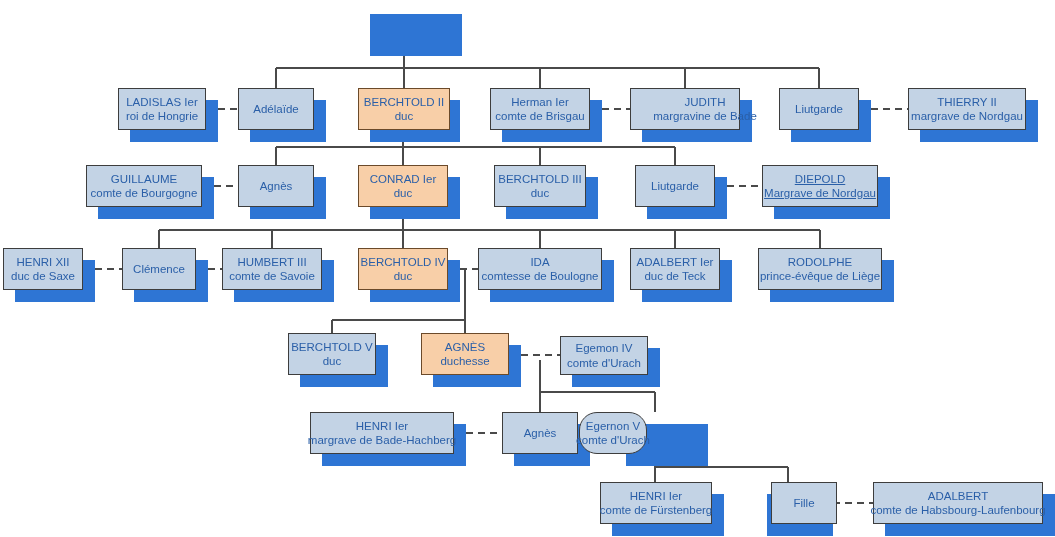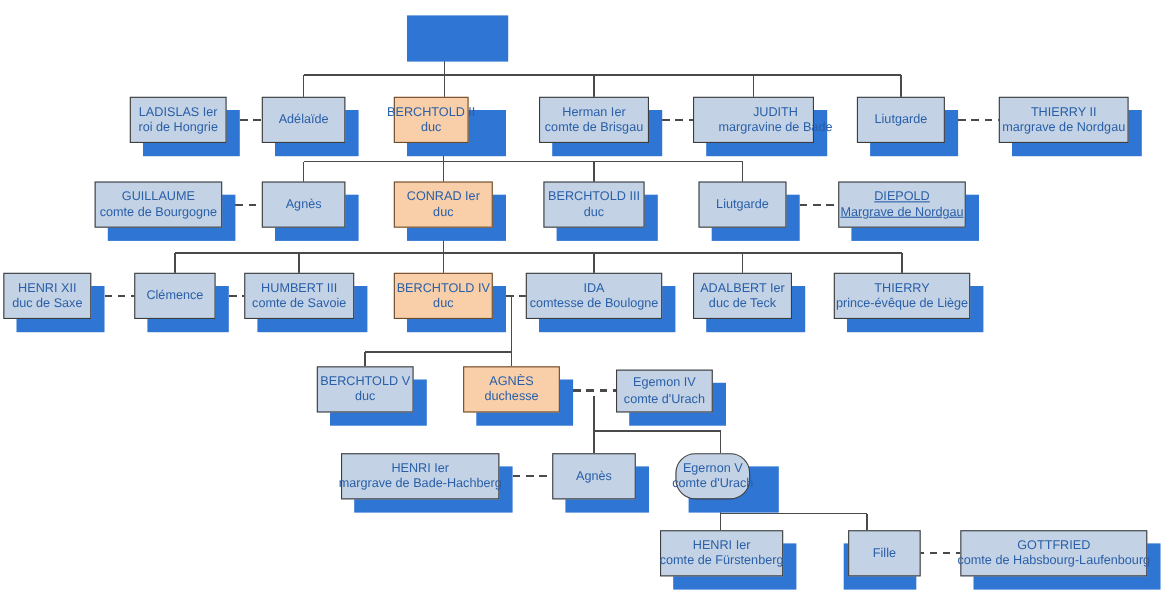--- a/index.html
+++ b/index.html
@@ -101,21 +101,21 @@
     <div class="shadow" style="left: 130px; top: 100px; width: 88px; height: 42px;"></div>
     <div class="node n-blue dark" style="left: 118px; top: 88px; width: 88px; height: 42px;">
       <span class="l1">LADISLAS Ier</span>
       <span class="l2">roi de Hongrie</span>
     </div>
     <div class="shadow" style="left: 250px; top: 100px; width: 76px; height: 42px;"></div>
     <div class="node n-blue dark" style="left: 238px; top: 88px; width: 76px; height: 42px;">
       <span class="l1">Adélaïde</span>
     </div>
     <div class="shadow" style="left: 370px; top: 100px; width: 90px; height: 42px;"></div>
-    <div class="node n-orange" style="left: 358px; top: 88px; width: 68px; height: 42px;">
+    <div class="node n-orange" style="left: 358px; top: 88px; width: 92px; height: 42px;">
       <span class="l1">BERCHTOLD II</span>
       <span class="l2">duc</span>
     </div>
     <div class="shadow" style="left: 502px; top: 100px; width: 100px; height: 42px;"></div>
     <div class="node n-blue dark" style="left: 490px; top: 88px; width: 100px; height: 42px;">
       <span class="l1">Herman Ier</span>
       <span class="l2">comte de Brisgau</span>
     </div>
     <div class="shadow" style="left: 642px; top: 100px; width: 110px; height: 42px;"></div>
     <div class="node n-blue dark" style="left: 630px; top: 88px; width: 110px; height: 42px; padding-left: 40px;">
@@ -183,21 +183,21 @@
       <span class="l1">IDA</span>
       <span class="l2">comtesse de Boulogne</span>
     </div>
     <div class="shadow" style="left: 642px; top: 260px; width: 90px; height: 42px;"></div>
     <div class="node n-blue dark" style="left: 630px; top: 248px; width: 90px; height: 42px;">
       <span class="l1">ADALBERT Ier</span>
       <span class="l2">duc de Teck</span>
     </div>
     <div class="shadow" style="left: 770px; top: 260px; width: 124px; height: 42px;"></div>
     <div class="node n-blue dark" style="left: 758px; top: 248px; width: 124px; height: 42px;">
-      <span class="l1">THIERRY</span>
+      <span class="l1">RODOLPHE</span>
       <span class="l2">prince-évêque de Liège</span>
     </div>
     <div class="shadow" style="left: 300px; top: 345px; width: 88px; height: 42px;"></div>
     <div class="node n-blue dark" style="left: 288px; top: 333px; width: 88px; height: 42px;">
       <span class="l1">BERCHTOLD V</span>
       <span class="l2">duc</span>
     </div>
     <div class="shadow" style="left: 433px; top: 345px; width: 88px; height: 42px;"></div>
     <div class="node n-orange" style="left: 421px; top: 333px; width: 88px; height: 42px;">
       <span class="l1">AGNÈS</span>
@@ -211,31 +211,31 @@
     <div class="shadow" style="left: 322px; top: 424px; width: 144px; height: 42px;"></div>
     <div class="node n-blue dark" style="left: 310px; top: 412px; width: 144px; height: 42px;">
       <span class="l1">HENRI Ier</span>
       <span class="l2">margrave de Bade-Hachberg</span>
     </div>
     <div class="shadow" style="left: 514px; top: 424px; width: 76px; height: 42px;"></div>
     <div class="node n-blue dark" style="left: 502px; top: 412px; width: 76px; height: 42px;">
       <span class="l1">Agnès</span>
     </div>
     <div class="shadow" style="left: 626px; top: 424px; width: 82px; height: 42px;"></div>
-    <div class="node n-blue dark" style="left: 614px; top: 412px; width: 68px; height: 42px; border-radius: 18px;">
+    <div class="node n-blue dark" style="left: 579px; top: 412px; width: 68px; height: 42px; border-radius: 18px;">
       <span class="l1">Egernon V</span>
       <span class="l2">comte d'Urach</span>
     </div>
     <div class="shadow" style="left: 612px; top: 494px; width: 112px; height: 42px;"></div>
     <div class="node n-blue dark" style="left: 600px; top: 482px; width: 112px; height: 42px;">
       <span class="l1">HENRI Ier</span>
       <span class="l2">comte de Fürstenberg</span>
     </div>
     <div class="shadow" style="left: 767px; top: 494px; width: 66px; height: 42px;"></div>
     <div class="node n-blue dark" style="left: 771px; top: 482px; width: 66px; height: 42px;">
       <span class="l1">Fille</span>
     </div>
     <div class="shadow" style="left: 885px; top: 494px; width: 170px; height: 42px;"></div>
     <div class="node n-blue dark" style="left: 873px; top: 482px; width: 170px; height: 42px;">
-      <span class="l1">GOTTFRIED</span>
+      <span class="l1">ADALBERT</span>
       <span class="l2">comte de Habsbourg-Laufenbourg</span>
     </div>
   </div>
 
 </body></html>

